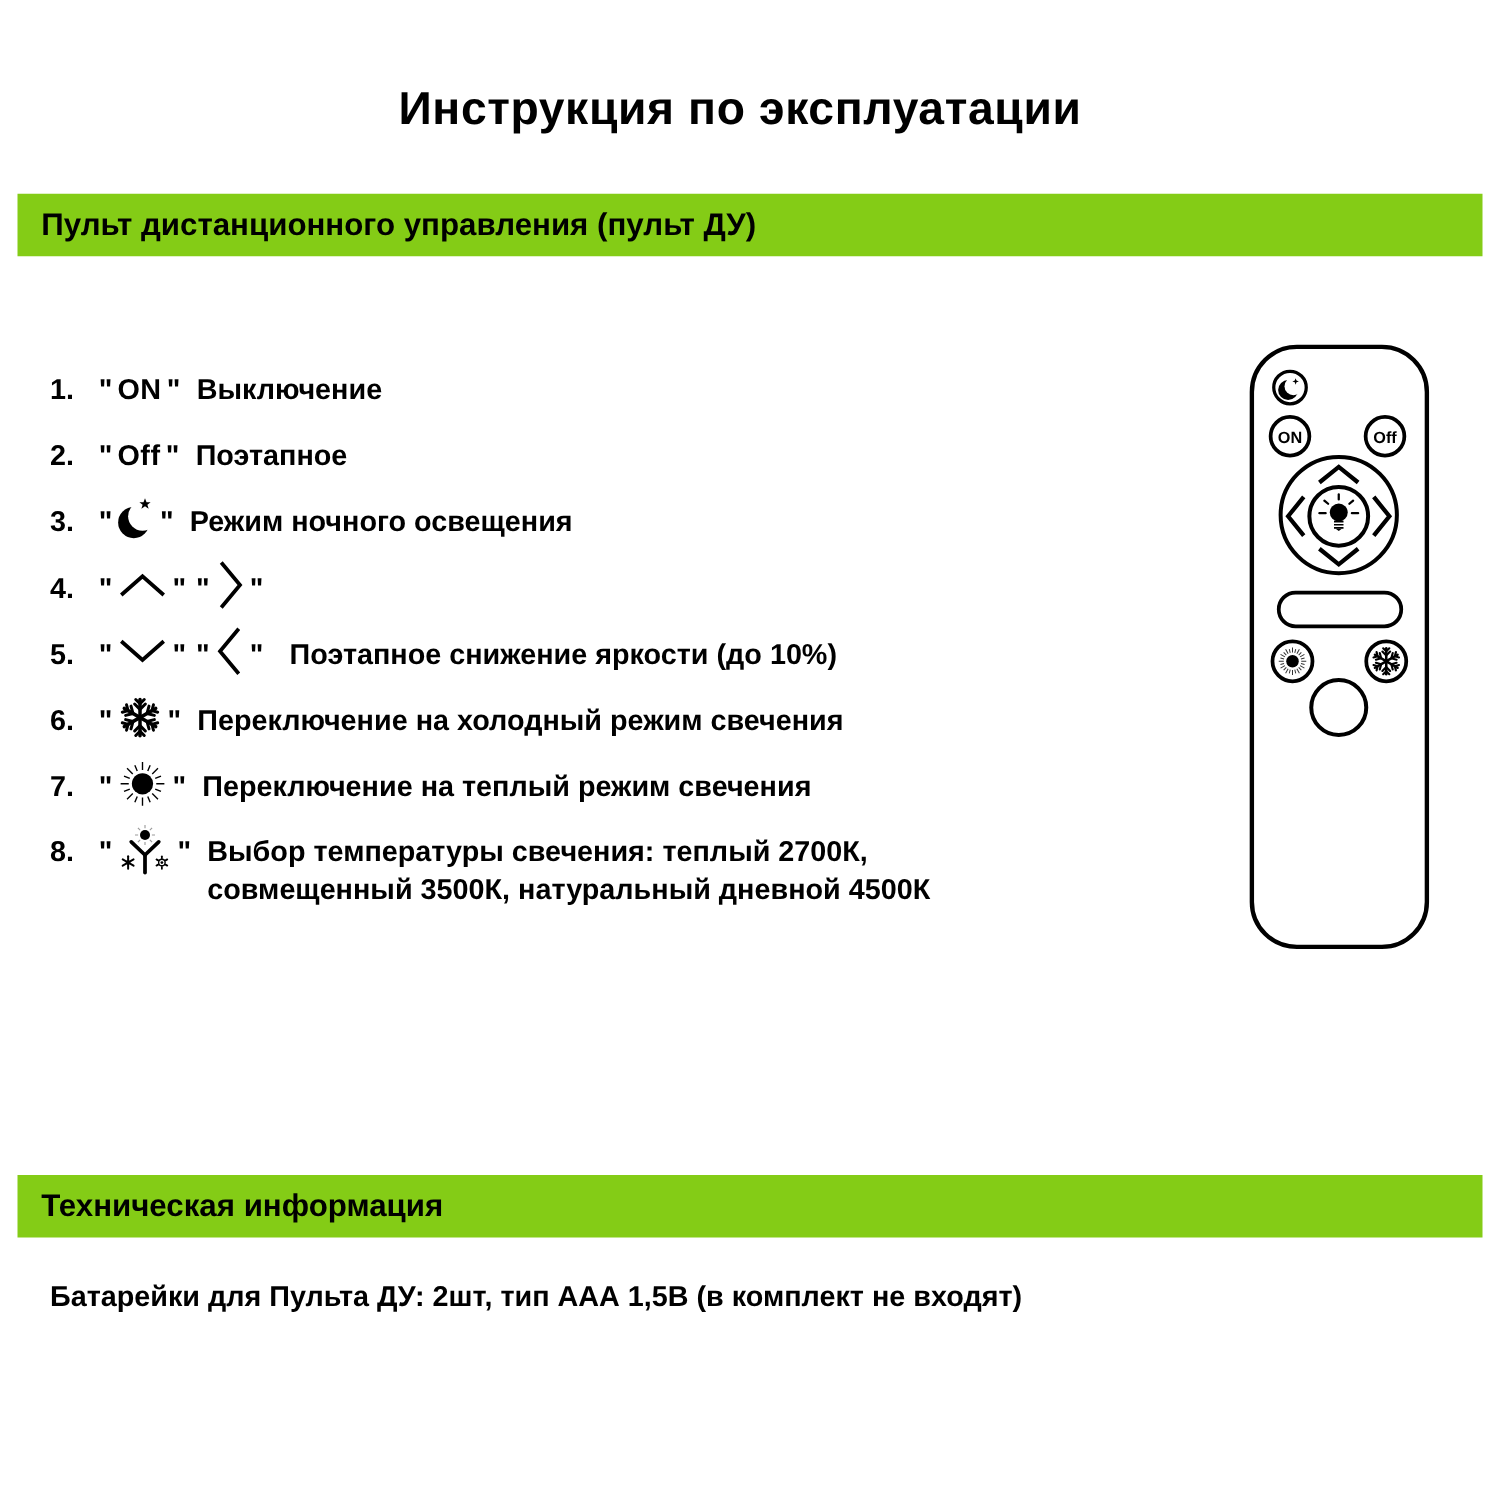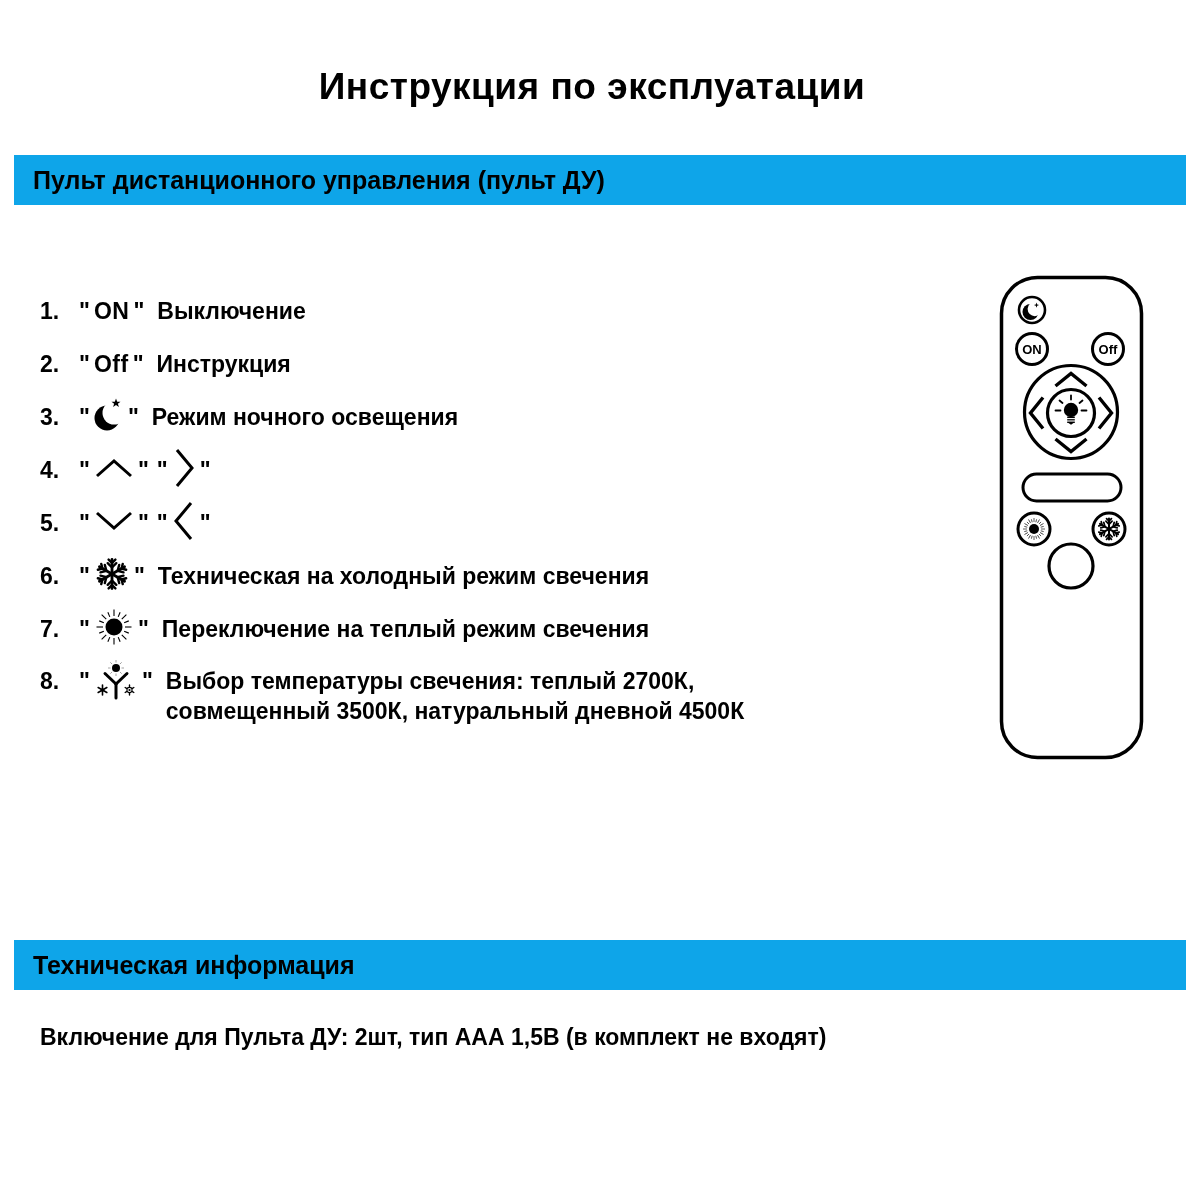--- a/index.html
+++ b/index.html
@@ -5,21 +5,21 @@
   html,body{margin:0;padding:0;}
   body{
     width:1200px;height:1200px;background:#ffffff;color:#000;
     font-family:"Liberation Sans", sans-serif;position:relative;overflow:hidden;
   }
   .title{
     position:absolute;top:66px;left:0;width:1184px;text-align:center;
     font-size:37px;font-weight:700;letter-spacing:.5px;
   }
   .section-bar{
-    position:absolute;left:14px;width:1172px;height:50px;background:#0ea5e9;
+    position:absolute;left:14px;width:1172px;height:50px;background:#84cc16;
     display:flex;align-items:center;box-sizing:border-box;padding-left:19px;
     font-size:25px;font-weight:700;
   }
   #bar-remote{top:155px;}
   #bar-tech{top:940px;}
 
   .list{position:absolute;left:40px;top:285px;width:950px;font-size:23px;font-weight:700;}
   .row{height:53px;display:flex;align-items:center;white-space:nowrap;}
   .row .num{width:35px;flex:0 0 auto;}
   .q{margin:0 4px;}
@@ -56,21 +56,21 @@
       <span class="tok">ON</span>
       <span class="q">"</span>
     <span class="desc">Выключение</span>
   </div>
 
   <div class="row">
     <span class="num">2.</span>
     <span class="q">"</span>
       <span class="tok">Off</span>
       <span class="q">"</span>
-    <span class="desc">Инструкция</span>
+    <span class="desc">Поэтапное</span>
   </div>
 
   <div class="row">
     <span class="num">3.</span>
     <span class="q">"</span>
       <span class="icon"><svg class="inline-svg" width="30" height="38" viewBox="-15 -19 30 38">
         <circle cx="-2" cy="3" r="12.5" fill="#000"></circle>
         <circle cx="5" cy="-2" r="11.5" fill="#fff"></circle>
         <path d="M7,-16.5 L8.2,-13.2 L11.5,-13.2 L8.9,-11.2 L9.9,-8 L7,-10 L4.1,-8 L5.1,-11.2 L2.5,-13.2 L5.8,-13.2 Z" fill="#000"></path>
       </svg></span>
@@ -97,20 +97,21 @@
     <span class="q">"</span>
       <span class="icon"><svg class="inline-svg" width="40" height="24" viewBox="0 0 40 24">
         <polyline points="3,4 20,19 37,4" fill="none" stroke="#000" stroke-width="3"></polyline>
       </svg></span>
       <span class="q">"</span>
     <span class="q">"</span>
       <span class="icon"><svg class="inline-svg" width="24" height="44" viewBox="0 0 24 44">
         <polyline points="19,4 4,22 19,40" fill="none" stroke="#000" stroke-width="3"></polyline>
       </svg></span>
       <span class="q">"</span>
+    <span class="desc wide">Поэтапное снижение яркости (до 10%)</span>
   </div>
 
   <div class="row">
     <span class="num">6.</span>
     <span class="q">"</span>
       <span class="icon"><svg class="inline-svg" width="36" height="36" viewBox="-18 -18 36 36" stroke="#000" stroke-linecap="round">
         <g stroke-width="2.8">
           <g>
               <line y1="1" y2="-14.5"></line>
               <path d="M0,-6.5 L-4.3,-10.8 M0,-6.5 L4.3,-10.8 M0,-11 L-3.4,-14.4 M0,-11 L3.4,-14.4" fill="none" stroke-width="2.4"></path>
@@ -131,21 +132,21 @@
               <line y1="1" y2="-14.5"></line>
               <path d="M0,-6.5 L-4.3,-10.8 M0,-6.5 L4.3,-10.8 M0,-11 L-3.4,-14.4 M0,-11 L3.4,-14.4" fill="none" stroke-width="2.4"></path>
             </g>
           <g transform="rotate(300)">
               <line y1="1" y2="-14.5"></line>
               <path d="M0,-6.5 L-4.3,-10.8 M0,-6.5 L4.3,-10.8 M0,-11 L-3.4,-14.4 M0,-11 L3.4,-14.4" fill="none" stroke-width="2.4"></path>
             </g>
         </g>
       </svg></span>
       <span class="q">"</span>
-    <span class="desc">Техническая на холодный режим свечения</span>
+    <span class="desc">Переключение на холодный режим свечения</span>
   </div>
 
   <div class="row">
     <span class="num">7.</span>
     <span class="q">"</span>
       <span class="icon"><svg class="inline-svg" width="40" height="40" viewBox="-20 -20 40 40">
         <circle r="8.5" fill="#000"></circle>
         <g stroke="#000" stroke-width="1.1">
           <g>
               <line y1="-11" y2="-17.5"></line>
@@ -361,14 +362,14 @@
   </g>
 
   <circle cx="1071" cy="566" r="22" fill="none" stroke="#000" stroke-width="3.2"></circle>
 </svg>
 
 <div class="section-bar" id="bar-tech">
   <span>Техническая информация</span>
 </div>
 
 <div class="tech-lines">
-  <div class="tech-line">Включение для Пульта ДУ: 2шт, тип ААА 1,5В (в комплект не входят)</div>
+  <div class="tech-line">Батарейки для Пульта ДУ: 2шт, тип ААА 1,5В (в комплект не входят)</div>
 </div>
 
 </body></html>

